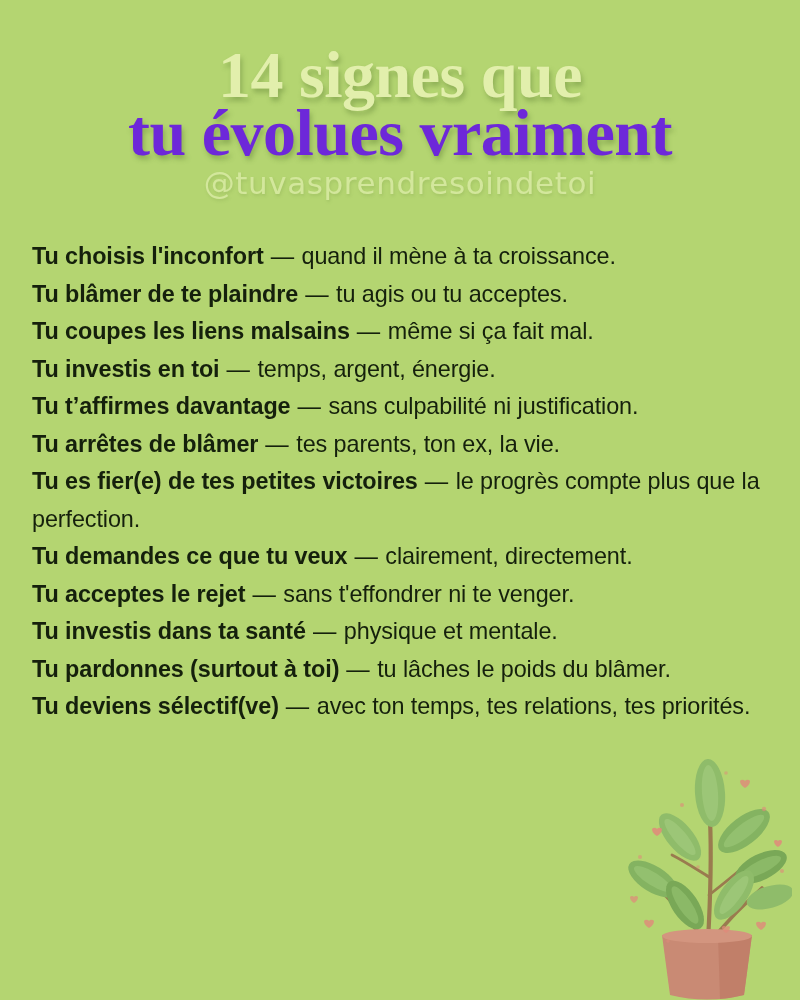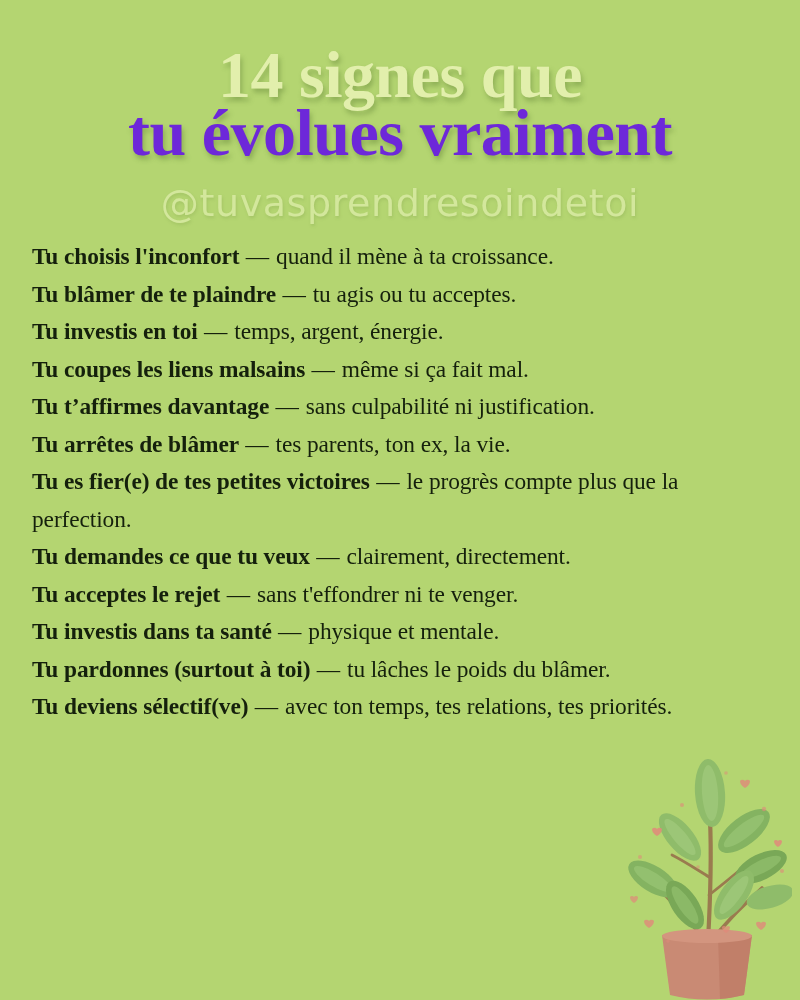--- a/index.html
+++ b/index.html
@@ -41,45 +41,45 @@
     font-size: 66px;
     line-height: 58px;
     letter-spacing: -0.5px;
     text-shadow: 2px 4px 5px rgba(90, 125, 50, 0.42);
     white-space: nowrap;
   }
   .title-line-1 { color: #e2efac; }
   .title-line-2 { color: #6d28d9; }
 
   .handle {
-    margin-top: 24px;
+    margin-top: 4px;
     font-family: "DejaVu Sans", sans-serif;
     font-weight: 400;
-    font-size: 38px;
+    font-size: 31px;
     line-height: 34px;
     letter-spacing: 0.6px;
     color: #d3e79c;
     text-shadow: 1px 2px 3px rgba(120, 150, 70, 0.25);
     white-space: nowrap;
   }
 
   
   .list {
     position: absolute;
     top: 238px;
     left: 32px;
     width: 736px;
     margin: 0;
     padding: 0;
     list-style: none;
   }
 
   .item {
     color: #15200c;
-    font-family: Liberation Serif, serif;
+    font-family: Liberation Sans, sans-serif;
     font-size: 23.4px;
     line-height: 37.5px;
     letter-spacing: -0.1px;
     margin: 0;
     padding: 0;
   }
 
   .item .lead {
     font-weight: 700;
   }
@@ -109,22 +109,22 @@
 
   <div class="header">
     <div class="title-line title-line-1">14 signes que</div>
     <div class="title-line title-line-2">tu évolues vraiment</div>
     <div class="handle">@tuvasprendresoindetoi</div>
   </div>
 
   <ul class="list" id="signs-list">
       <li class="item"><span class="lead">Tu choisis l'inconfort</span><span class="dash"> — </span><span class="tail">quand il mène à ta croissance.</span></li>
       <li class="item"><span class="lead">Tu blâmer de te plaindre</span><span class="dash"> — </span><span class="tail">tu agis ou tu acceptes.</span></li>
+      <li class="item"><span class="lead">Tu coupes les liens malsains</span><span class="dash"> — </span><span class="tail">même si ça fait mal.</span></li>
       <li class="item"><span class="lead">Tu investis en toi</span><span class="dash"> — </span><span class="tail">temps, argent, énergie.</span></li>
-      <li class="item"><span class="lead">Tu coupes les liens malsains</span><span class="dash"> — </span><span class="tail">même si ça fait mal.</span></li>
       <li class="item"><span class="lead">Tu t’affirmes davantage</span><span class="dash"> — </span><span class="tail">sans culpabilité ni justification.</span></li>
       <li class="item"><span class="lead">Tu arrêtes de blâmer</span><span class="dash"> — </span><span class="tail">tes parents, ton ex, la vie.</span></li>
       <li class="item"><span class="lead">Tu es fier(e) de tes petites victoires</span><span class="dash"> — </span><span class="tail">le progrès compte plus que la perfection.</span></li>
       <li class="item"><span class="lead">Tu demandes ce que tu veux</span><span class="dash"> — </span><span class="tail">clairement, directement.</span></li>
       <li class="item"><span class="lead">Tu acceptes le rejet</span><span class="dash"> — </span><span class="tail">sans t'effondrer ni te venger.</span></li>
       <li class="item"><span class="lead">Tu investis dans ta santé</span><span class="dash"> — </span><span class="tail">physique et mentale.</span></li>
       <li class="item"><span class="lead">Tu pardonnes (surtout à toi)</span><span class="dash"> — </span><span class="tail">tu lâches le poids du blâmer.</span></li>
       <li class="item"><span class="lead">Tu deviens sélectif(ve)</span><span class="dash"> — </span><span class="tail">avec ton temps, tes relations, tes priorités.</span></li>
     </ul>
 

